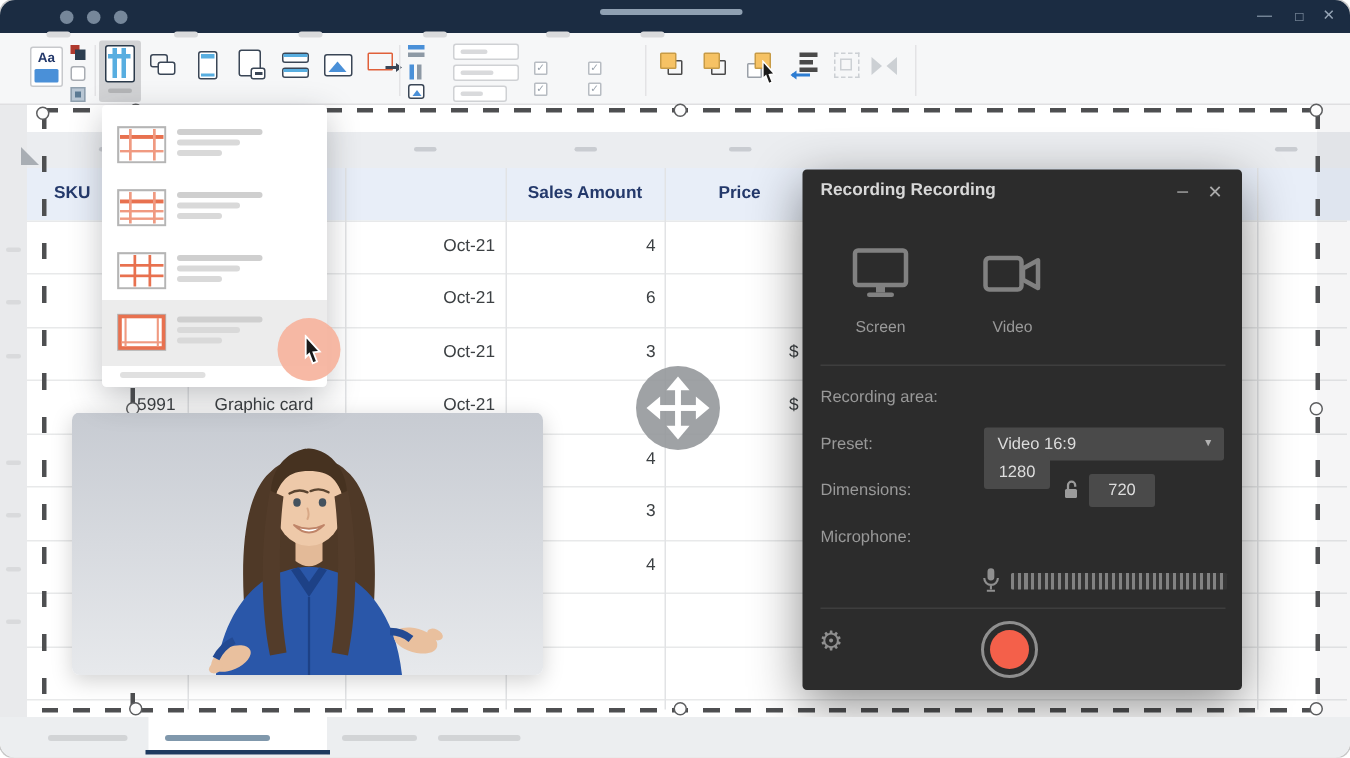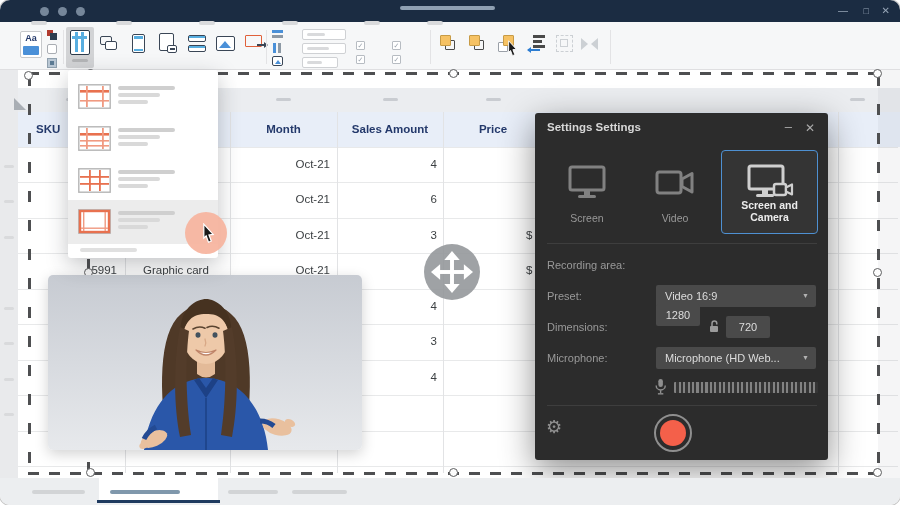--- a/index.html
+++ b/index.html
@@ -243,21 +243,20 @@
       <div class="dash" style="left:153px;top:10px;width:15px;height:3px;background:#c9ccd1"></div>
       <div class="dash" style="left:258px;top:10px;width:15px;height:3px;background:#c9ccd1"></div>
       <div class="dash" style="left:365px;top:10px;width:15px;height:3px;background:#c9ccd1"></div>
       <div class="dash" style="left:468px;top:10px;width:15px;height:3px;background:#c9ccd1"></div>
       <div class="dash" style="left:832px;top:10px;width:15px;height:3px;background:#c9ccd1"></div>
     </div>
     <div class="tri"></div>
 
     <div class="hdr-row">
       <div class="hdr" style="left:18px">SKU</div>
-      <div class="hdr" style="left:212px;width:107px;text-align:center">Month</div>
       <div class="hdr" style="left:425px;width:100px;text-align:center">Price</div>
       <div class="hdr" style="left:319px;width:106px;text-align:center">Sales Amount</div>
     </div>
 
     <div>
       <div class="gl-h" style="top:147px"></div>
         <div class="gl-h" style="top:182px"></div>
       <div class="gl-h" style="top:218px"></div>
         <div class="gl-h" style="top:253px"></div>
       <div class="gl-h" style="top:289px"></div>
@@ -420,48 +419,38 @@
       <div class="dd-line" style="left:50px;top:25px;width:30px"></div>
     </div>
     <div class="dd-line" style="left:12px;top:178px;width:57px;background:#e0e0e0"></div>
     <div class="hl-circle" style="left:117px;top:142px"></div>
     <svg class="abs" style="left:133px;top:153px" width="15" height="21" viewBox="0 0 16 22">
       <path d="M3 1 L13 12 L8.5 12.5 L11 19 L8 20.3 L5.5 13.6 L3 16 Z" fill="#1a1a1a" stroke="#fff" stroke-width="1.3"></path>
     </svg>
   </div>
 
   <div class="recpanel">
-    <div class="rp-title">Settings Settings</div>
+    <div class="rp-title">Recording Recording</div>
     <div class="abs" style="right:36px;top:6px;color:#ababab;font-size:13px">–</div>
     <div class="abs" style="right:13px;top:8px;color:#ababab;font-size:12px">✕</div>
 
     <div class="mode-btn" style="left:9px;width:86px">
       <svg style="margin-top:15px" width="40" height="34" viewBox="0 0 40 34">
         <rect x="3" y="2" width="34" height="23" rx="2" fill="none" stroke="#818181" stroke-width="3"></rect>
         <rect x="17" y="25" width="6" height="5" fill="#818181"></rect>
           <rect x="11" y="30" width="18" height="3" rx="1.5" fill="#818181"></rect>
       </svg>
       <div class="mode-lbl">Screen</div>
     </div>
     <div class="mode-btn" style="left:97px;width:86px">
       <svg style="margin-top:19px" width="40" height="28" viewBox="0 0 40 28">
         <rect x="2" y="3" width="24" height="21" rx="2.5" fill="none" stroke="#818181" stroke-width="3"></rect>
         <path d="M27 10 L37 4.5 V23 L27 17.5 Z" fill="none" stroke="#818181" stroke-width="3" stroke-linejoin="round"></path>
       </svg>
       <div class="mode-lbl">Video</div>
-    </div>
-    <div class="mode-btn mode-sel" style="left:186px;width:97px">
-      <svg style="margin-top:13px" width="48" height="38" viewBox="0 0 48 38">
-        <rect x="3" y="2" width="34" height="23" rx="2" fill="none" stroke="#cfcfcf" stroke-width="3"></rect>
-        <rect x="16" y="25" width="6" height="5" fill="#cfcfcf"></rect>
-          <rect x="10" y="30" width="18" height="3" rx="1.5" fill="#cfcfcf"></rect>
-        <rect x="28" y="20" width="12" height="11" rx="2" fill="#343434" stroke="#cfcfcf" stroke-width="2.5"></rect>
-        <path d="M40 23.5 L46 20.5 V30.5 L40 27.5 Z" fill="#343434" stroke="#cfcfcf" stroke-width="2.2" stroke-linejoin="round"></path>
-      </svg>
-      <div class="mode-lbl">Screen and Camera</div>
     </div>
 
     <div class="rp-div" style="top:130px"></div>
 
     <div class="rp-lbl" style="top:146px">Recording area:</div>
 
     <div class="rp-lbl" style="top:177px">Preset:</div>
     <div class="rp-select" style="top:172px">
       <span>Video 16:9</span>
       <span class="rp-caret">▼</span>
@@ -469,24 +458,20 @@
 
     <div class="rp-lbl" style="top:208px">Dimensions:</div>
     <div class="rp-input" style="left:121px;top:191px">1280</div>
     <svg class="abs" style="left:173px;top:206px" width="12" height="15" viewBox="0 0 12 14">
       <rect x="2" y="6.5" width="8" height="6" rx="1" fill="#9b9b9b"></rect>
       <path d="M4 6.5 V4 a2.4 2.4 0 0 1 4.8 0 V5" fill="none" stroke="#9b9b9b" stroke-width="1.5"></path>
     </svg>
     <div class="rp-input" style="left:191px;top:203px">720</div>
 
     <div class="rp-lbl" style="top:239px">Microphone:</div>
-    <div class="rp-select" style="top:234px;white-space:nowrap;overflow:hidden">
-      <span>Microphone (HD Web...</span>
-      <span class="rp-caret" style="background:#4a4a4a">▼</span>
-    </div>
 
     <svg class="abs" style="left:119px;top:265px" width="13" height="18" viewBox="0 0 12 16">
       <rect x="4" y="0.5" width="4.2" height="7.5" rx="2.1" fill="#8f8f8f"></rect>
       <path d="M2 6.5 a4.2 4.2 0 0 0 8.4 0" fill="none" stroke="#8f8f8f" stroke-width="1.3"></path>
       <line x1="6.1" y1="11" x2="6.1" y2="13.6" stroke="#8f8f8f" stroke-width="1.3"></line>
       <line x1="3.6" y1="14.3" x2="8.6" y2="14.3" stroke="#8f8f8f" stroke-width="1.3"></line>
     </svg>
     <div class="meter"></div>
 
     <div class="rp-div" style="top:292px"></div>

